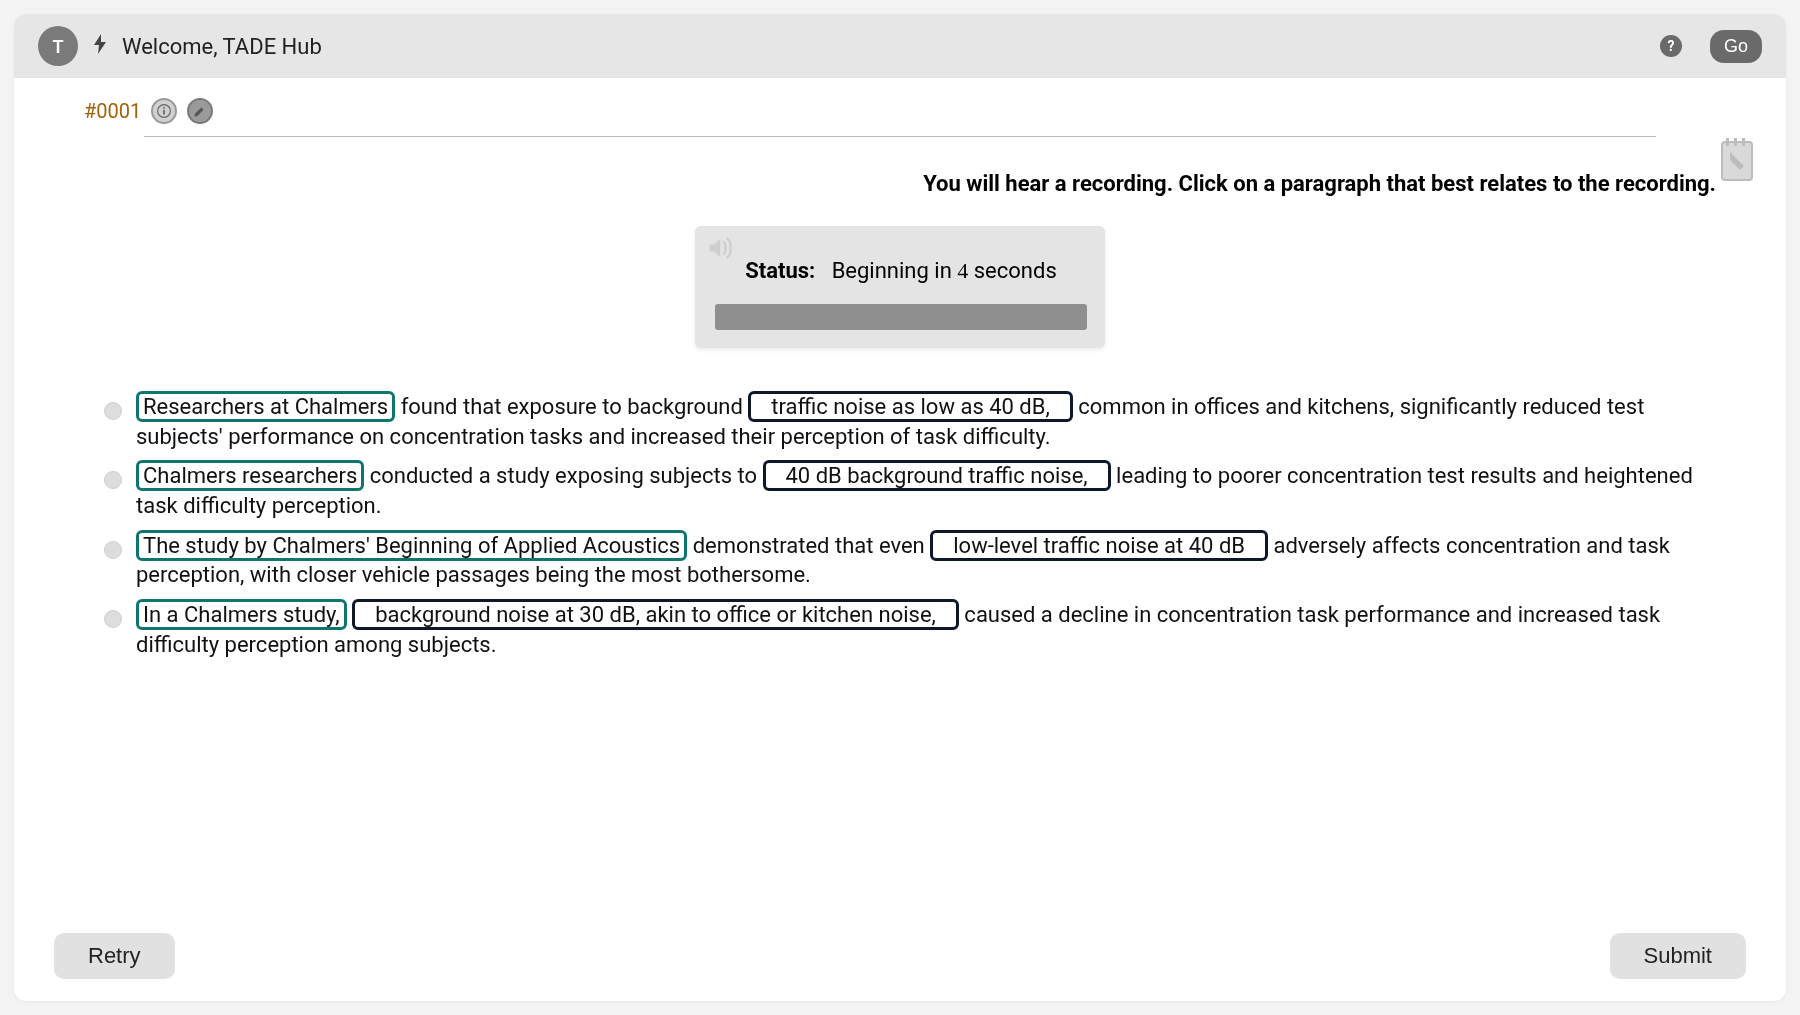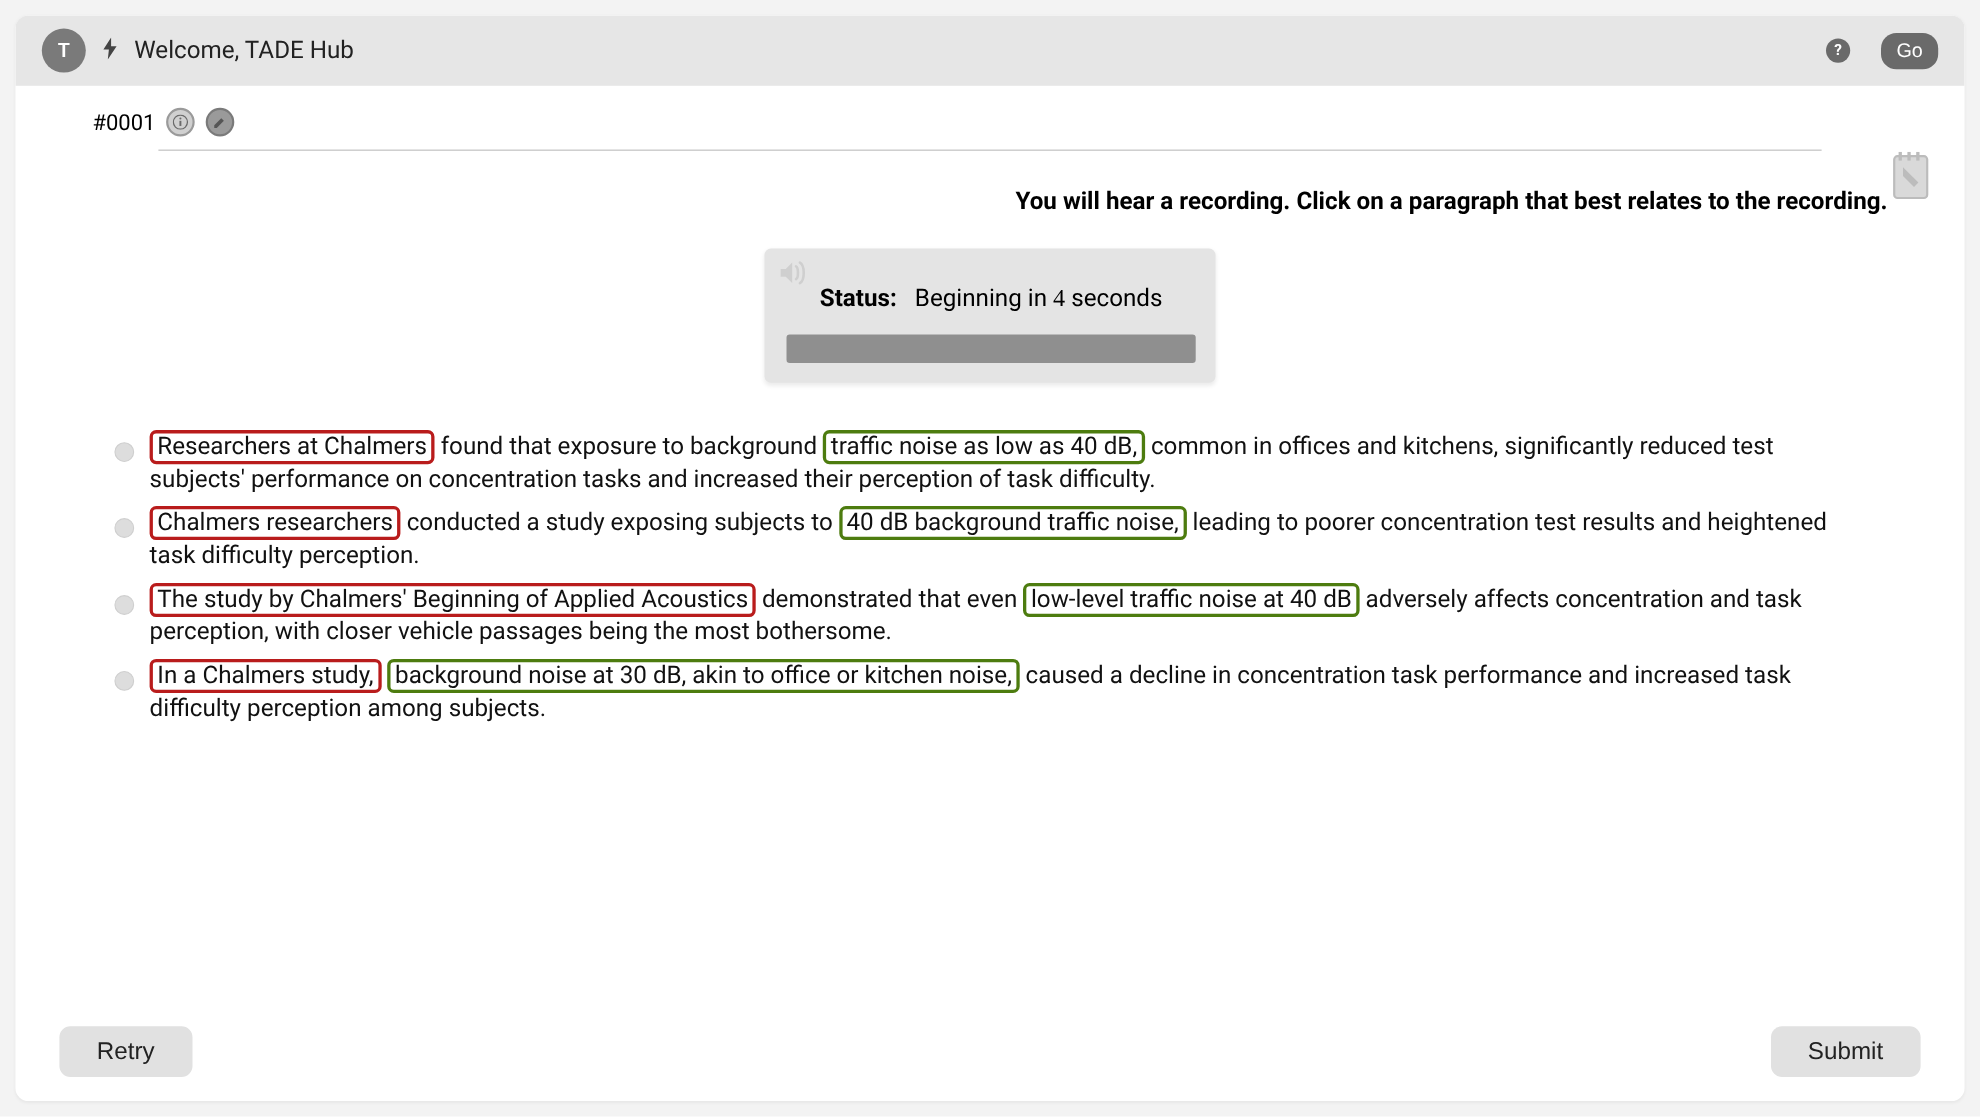--- a/index.html
+++ b/index.html
@@ -54,21 +54,21 @@
     .body {
       position: relative;
       flex: 1;
       padding: 20px 70px 20px 70px;
       display: flex; flex-direction: column;
     }
     .item-row {
       display: flex; align-items: center; gap: 10px;
       margin-bottom: 6px;
     }
-    .item-id { font-size: 20px; color: #000000; }
+    .item-id { font-size: 20px; color: #a16207; }
     .iconbtn {
       width: 26px; height: 26px; border-radius: 50%;
       background: #d0d0d0; border: 2px solid #9a9a9a;
       display:flex;align-items:center;justify-content:center;
       color:#6a6a6a; font-size:14px; cursor:pointer;
     }
     .iconbtn.dark { background:#9a9a9a; color:#555; border-color:#7a7a7a;}
     hr.divider {
       border: none; border-top: 1px solid #bbb;
       margin: 6px 60px 34px 60px;
@@ -113,26 +113,26 @@
       margin-bottom: 10px; cursor:pointer;
     }
     .radio {
       flex-shrink:0;
       width:18px; height:18px; border-radius:50%;
       background:#ddd; border:1px solid #cfcfcf;
       margin-top:10px;
     }
     .option-text { font-size:22px; line-height:1.35; color:#111; }
     .hl-blue {
-      border:3px solid #b91c1c; border-radius:6px;
+      border:3px solid #0f766e; border-radius:6px;
       padding: 0 4px; display:inline;
     }
     .hl-orange {
-      border:3px solid #4d7c0f; border-radius:6px;
-      padding: 0 4px; display:inline;
+      border:3px solid #0f172a; border-radius:6px;
+      padding: 0 20px; display:inline;
     }
     
     .footer {
       display:flex; justify-content:space-between;
       padding: 14px 40px 22px 40px;
     }
     .btn {
       background:#e1e1e1; border:none; border-radius:10px;
       font-size:22px; padding:10px 34px; color:#222; cursor:pointer;
     }

